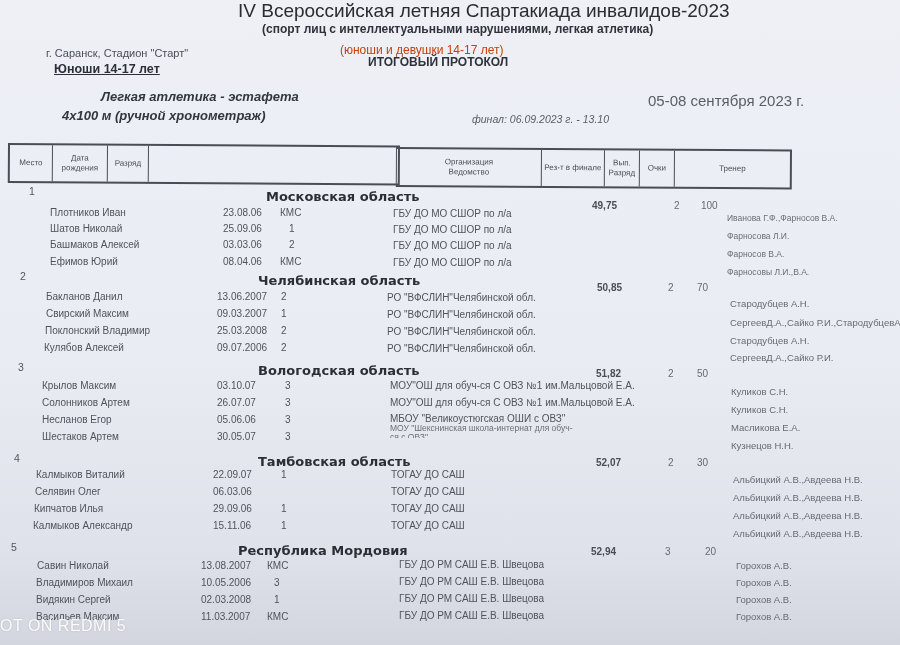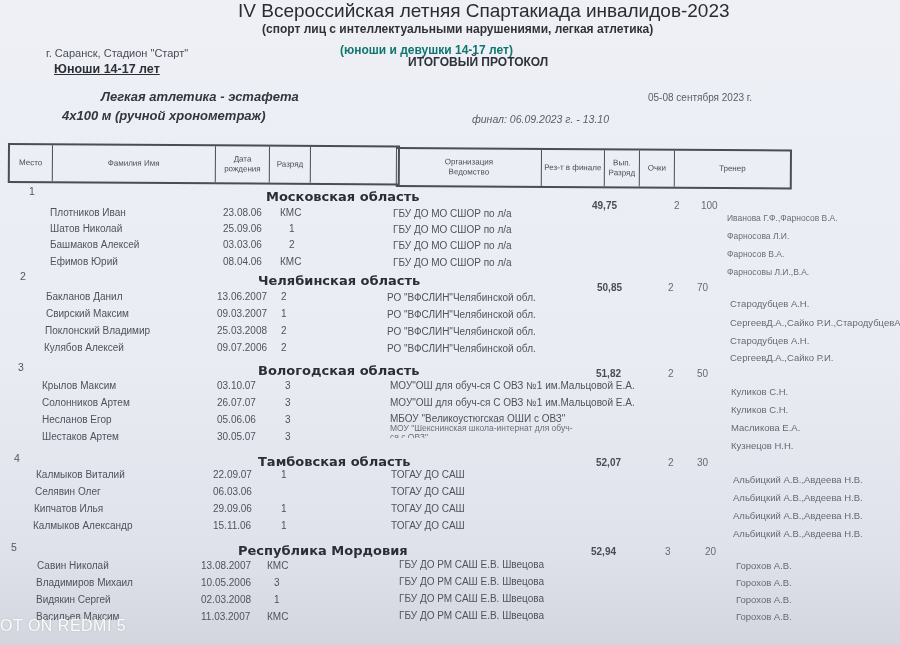--- a/index.html
+++ b/index.html
@@ -4,27 +4,27 @@
 <style>
   html, body { margin: 0; padding: 0; }
   body {
     width: 900px; height: 645px; overflow: hidden; position: relative;
     background: linear-gradient(180deg, #eef0f6 0%, #e9ecf3 55%, #dfe2ea 85%, #d3d6de 100%);
     font-family: "Liberation Sans", sans-serif; color: #3a3d44;
   }
   .abs { position: absolute; white-space: nowrap; }
   .title { left: 238px; top: 0px; font-size: 19px; color: #2a2c31; }
   .subtitle { left: 262px; top: 22px; font-size: 12px; font-weight: bold; color: #2f3238; }
-  .subtitle2 { left: 340px; top: 43px; font-size: 12px; font-weight: bold; color: #0f766e; }
-  .subtitle3 { left: 368px; top: 55px; font-size: 12px; font-weight: bold; color: #2f3238; margin-left: 40px; }
+  .subtitle2 { left: 340px; top: 43px; font-size: 12px; font-weight: normal; color: #c2410c; }
+  .subtitle3 { left: 368px; top: 55px; font-size: 12px; font-weight: bold; color: #2f3238; }
   .venue { left: 46px; top: 47px; font-size: 11px; color: #4a4d55; }
   .group { left: 54px; top: 62px; font-size: 12.5px; font-weight: bold; text-decoration: underline; color: #2c2f35; }
   .event1 { left: 66px; top: 89px; font-size: 13px; font-weight: bold; font-style: italic; color: #33363c; margin-left: 35px; }
   .event2 { left: 62px; top: 108px; font-size: 13px; font-weight: bold; font-style: italic; color: #33363c; }
-  .dates { left: 648px; top: 92px; font-size: 10px; color: #5a5d65; }
+  .dates { left: 648px; top: 92px; font-size: 15px; color: #5a5d65; }
   .final { left: 472px; top: 113px; font-size: 10.5px; color: #5a5d65; font-style: italic; }
 
   .thead {
     position: absolute; left: 8px; top: 143px; width: 388px; height: 36px;
     border: 2px solid #4a4d55; display: flex; transform: rotate(0.35deg); transform-origin: left top;
   }
   .hcell {
     border-right: 1px solid #4a4d55; display: flex; align-items: center; justify-content: center;
     font-size: 8px; color: #4a4d55; text-align: center; line-height: 1.25;
   }
@@ -59,23 +59,20 @@
 <div class="abs group">Юноши 14-17 лет</div>
 <div class="abs event1">Легкая атлетика - эстафета</div>
 <div class="abs event2">4х100 м (ручной хронометраж)</div>
 <div class="abs dates">05-08 сентября 2023 г.</div>
 <div class="abs final">финал: 06.09.2023 г. - 13.10</div>
 
 <div class="thead">
   <div class="hcell" style="width:42px">
       <span>Место</span>
     </div>
-  <div class="hcell" style="width:164px">
-      <span>Фамилия Имя</span>
-    </div>
   <div class="hcell" style="width:54px; flex-direction:column">
     <span>Дата</span>
     <span>рождения</span>
   </div>
   <div class="hcell" style="width:40px">
       <span>Разряд</span>
     </div>
   <div class="hcell" style="width:88px">
       <span></span>
     </div>

